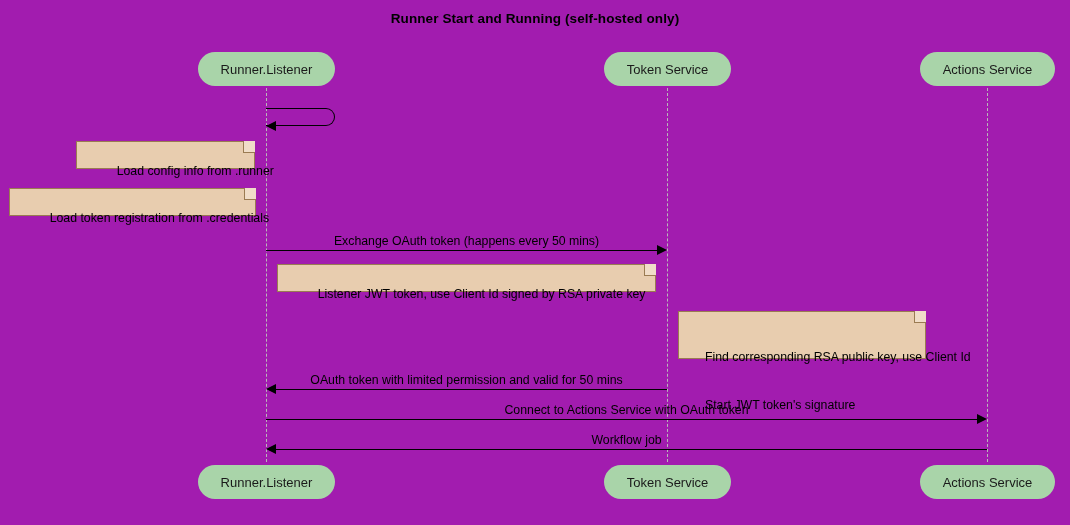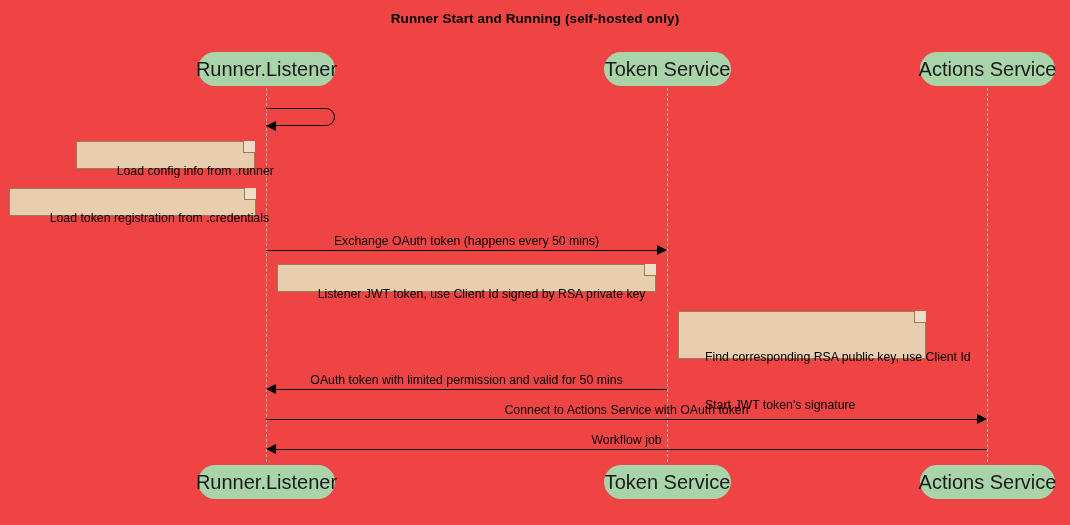--- a/index.html
+++ b/index.html
@@ -8,21 +8,21 @@
     background: #ffffff;
   }
   body {
     font-family: "Liberation Sans", sans-serif;
     color: #000000;
   }
   #canvas {
     position: relative;
     width: 1070px;
     height: 525px;
-    background: #ef4444;
+    background: #a21caf;
     overflow: hidden;
   }
   
   .diagram-title {
     position: absolute;
     left: 0;
     top: 11px;
     width: 1070px;
     text-align: center;
     font-size: 13.5px;
@@ -40,21 +40,21 @@
   }
   
   .participant {
     position: absolute;
     height: 34px;
     border-radius: 17px;
     background: #a9d4a9;
     display: flex;
     align-items: center;
     justify-content: center;
-    font-size: 20px;
+    font-size: 13px;
     color: #1a1a1a;
     box-sizing: border-box;
     white-space: nowrap;
   }
   
   .note {
     position: absolute;
     background: #e8cdaf;
     border: 1px solid #9a7b52;
     box-sizing: border-box;

